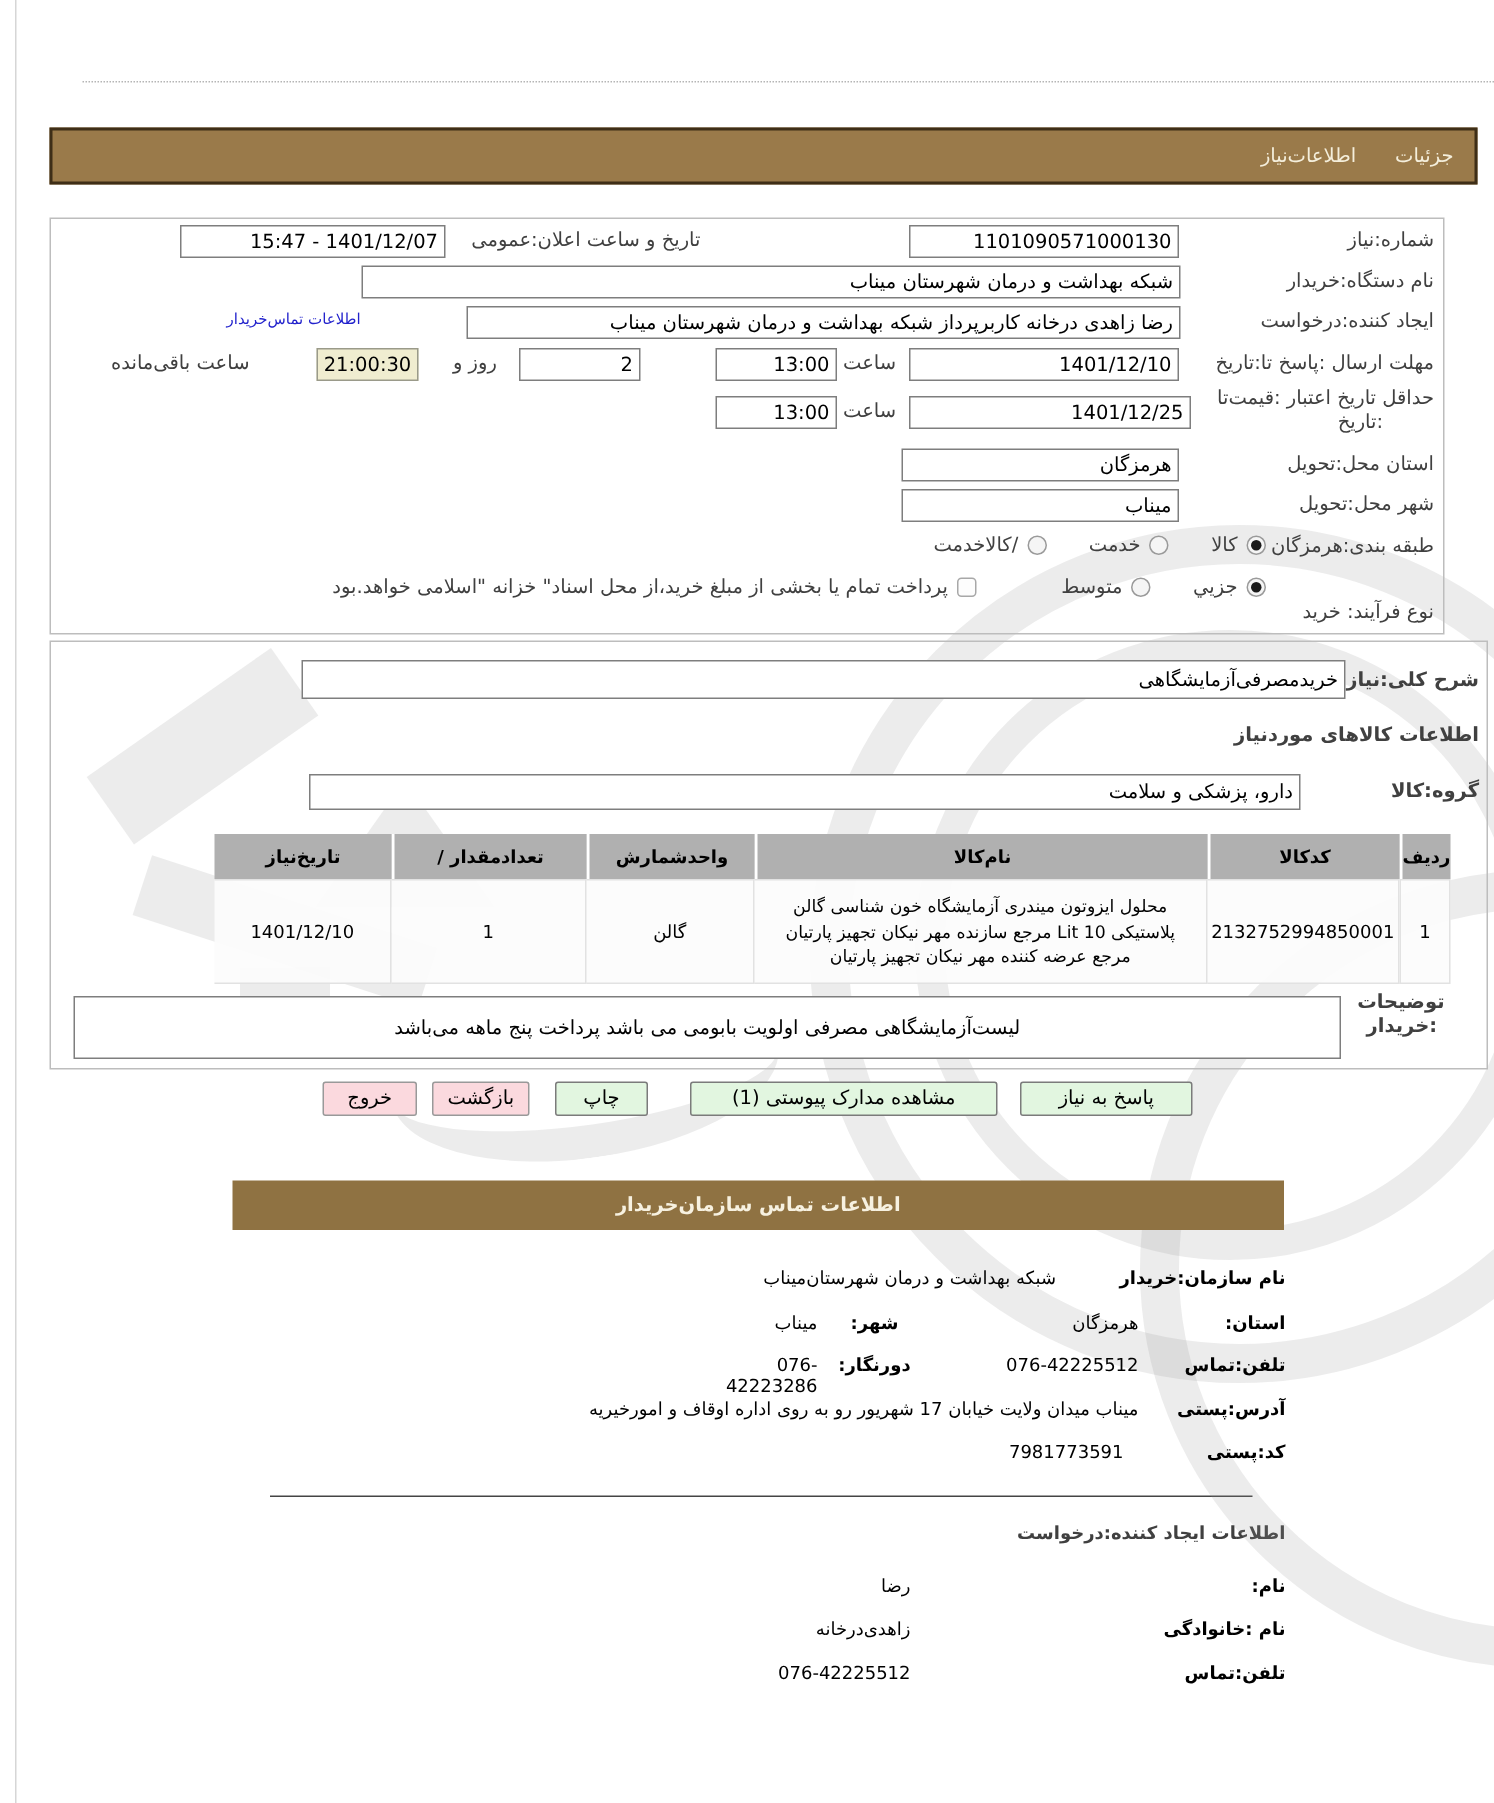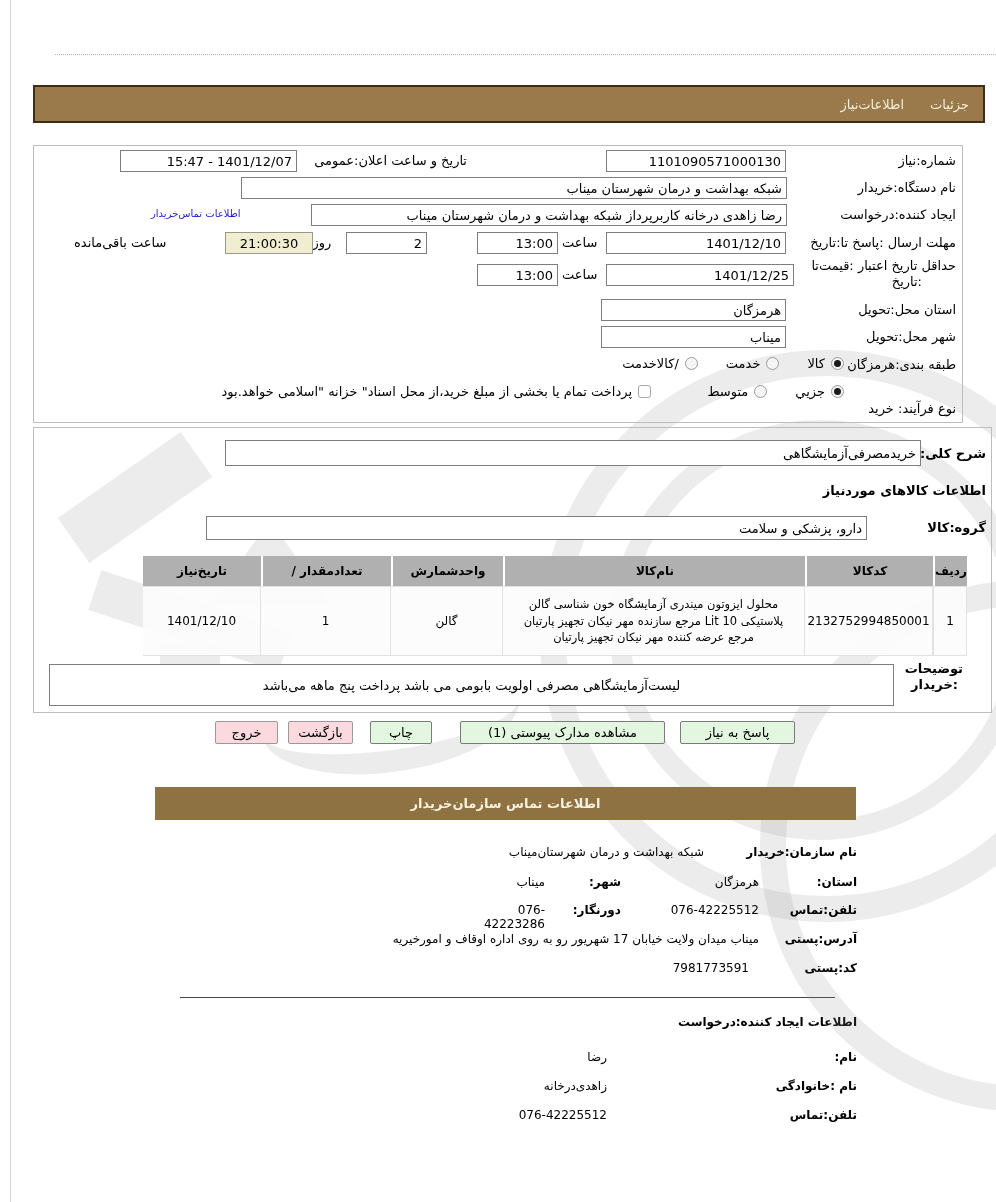--- a/index.html
+++ b/index.html
@@ -14,21 +14,21 @@
           box-sizing:border-box;display:flex;flex-direction:row;direction:rtl;align-items:center;
           gap:26px;padding:0 14px;}
   .tab{color:#f4eedb;font-size:13px;cursor:default;white-space:nowrap;}
   .bar2{left:155px;top:787px;width:701px;height:33px;background:#8f7242;color:#f7f1e0;
         font-weight:bold;font-size:13px;display:flex;align-items:center;justify-content:center;direction:rtl;}
   
   .panel{border:1px solid #bdbdbd;background:transparent;box-sizing:border-box;}
   .p1{left:33px;top:145px;width:930px;height:278px;}
   .p2{left:33px;top:427px;width:959px;height:286px;}
   
-  .lbl{font-size:13px;direction:rtl;white-space:nowrap;color:#000000;}
+  .lbl{font-size:13px;direction:rtl;white-space:nowrap;color:#404040;}
   .b{font-weight:bold;}
   .inp{background:#fff;border:1px solid #7e7e7e;box-sizing:border-box;height:22px;
        font-size:13px;direction:rtl;display:flex;align-items:center;padding:0 4px;white-space:nowrap;z-index:3;}
   .link{color:#2222cc;font-size:10px;direction:rtl;white-space:nowrap;cursor:pointer;}
   .beige{background:#f0edd0;border:1px solid #9a9a8a;justify-content:center;}
   
   .rgroup{display:flex;direction:rtl;align-items:center;gap:28px;z-index:3;}
   .ritem{display:flex;direction:rtl;align-items:center;gap:6px;}
   .radio{width:13px;height:13px;border-radius:50%;border:1px solid #9a9a9a;background:#f5f5f5;box-sizing:border-box;}
   .radio.sel::after{content:'';display:block;width:7px;height:7px;margin:2px;border-radius:50%;background:#1a1a1a;}
@@ -49,21 +49,21 @@
          display:flex;align-items:center;justify-content:center;text-align:center;z-index:3;}
   
   .btn{height:23px;box-sizing:border-box;border:1px solid #7b7b7b;border-radius:2px;font-size:13px;
        display:flex;align-items:center;justify-content:center;direction:rtl;cursor:pointer;z-index:3;}
   .green{background:#e2f6e0;}
   .pink{background:#fbd9de;border-color:#999;}
   
   .inforow{left:155px;width:702px;display:flex;direction:rtl;align-items:flex-start;font-size:12px;z-index:3;}
   .ilbl{font-weight:bold;text-align:right;direction:rtl;white-space:nowrap;}
   .ival{text-align:right;direction:rtl;}
-  .w98{width:98px;} .w138{width:138px;} .w76{width:76px;} .w160{width:160px;} .w560{width:560px;}
+  .w98{width:98px;} .w138{width:138px;} .w76{width:76px;text-align:center;} .w160{width:160px;} .w560{width:560px;}
   .hr{left:180px;top:997px;width:655px;border-top:1px solid #444;}
   
   .wm{z-index:1;pointer-events:none;}
   .ring{border-radius:50%;border-style:solid;border-color:rgba(150,150,150,0.18);}
   .blob{background:rgba(150,150,150,0.18);}
   .z3{z-index:3;}
 </style>
 </head>
 <body>
 
@@ -98,21 +98,21 @@
     <span class="abs lbl" style="right:6px;top:61px;">ایجاد کننده:درخواست</span>
     <div class="abs inp" style="left:277px;top:58px;width:476px;">رضا زاهدی درخانه کاربرپرداز شبکه بهداشت و درمان شهرستان میناب</div>
     <span class="abs link" style="left:117px;top:62px;">اطلاعات تماس‌خریدار</span>
 
     <span class="abs lbl" style="right:6px;top:89px;">مهلت ارسال :پاسخ تا:تاریخ</span>
     <div class="abs inp" style="left:572px;top:86px;width:180px;">1401/12/10</div>
     <span class="abs lbl" style="left:528px;top:89px;">ساعت</span>
     <div class="abs inp" style="left:443px;top:86px;width:81px;">13:00</div>
     <div class="abs inp" style="left:312px;top:86px;width:81px;">2</div>
     <span class="abs lbl" style="left:268px;top:89px;">روز و</span>
-    <div class="abs inp beige" style="left:191px;top:86px;width:88px;">21:00:30</div>
+    <div class="abs inp beige" style="left:177px;top:86px;width:68px;">21:00:30</div>
     <span class="abs lbl" style="left:40px;top:89px;">ساعت باقی‌مانده</span>
 
     <span class="abs lbl" style="right:6px;top:112px;">حداقل تاریخ اعتبار :قیمت‌تا</span>
     <span class="abs lbl" style="right:40px;top:128px;">:تاریخ</span>
     <div class="abs inp" style="left:572px;top:118px;width:188px;">1401/12/25</div>
     <span class="abs lbl" style="left:528px;top:121px;">ساعت</span>
     <div class="abs inp" style="left:443px;top:118px;width:81px;">13:00</div>
 
     <span class="abs lbl" style="right:6px;top:156px;">استان محل:تحویل</span>
     <div class="abs inp" style="left:567px;top:153px;width:185px;">هرمزگان</div>
@@ -148,21 +148,21 @@
       </span>
     </div>
     <div class="abs ritem" style="right:311px;top:238px;">
       <span class="cbox"></span>
       <span class="lbl">پرداخت تمام یا بخشی از مبلغ خرید،از محل اسناد" خزانه "اسلامی خواهد.بود</span>
     </div>
   </div>
 
   <div class="abs panel p2 z3">
     <span class="abs lbl b" style="right:5px;top:18px;">شرح کلی:نیاز</span>
-    <div class="abs inp" style="left:167px;top:12px;width:696px;height:26px;margin-left:24px;">خریدمصرفی‌آزمایشگاهی</div>
+    <div class="abs inp" style="left:167px;top:12px;width:696px;height:26px;">خریدمصرفی‌آزمایشگاهی</div>
 
     <span class="abs lbl b" style="right:5px;top:55px;">اطلاعات کالاهای موردنیاز</span>
 
     <span class="abs lbl b" style="right:5px;top:92px;">گروه:کالا</span>
     <div class="abs inp" style="left:172px;top:88px;width:661px;height:24px;">دارو، پزشکی و سلامت</div>
 
     <div class="abs tbl">
       <div class="trow">
         <div class="th c1">ردیف</div>
         <div class="th c2">کدکالا</div>

